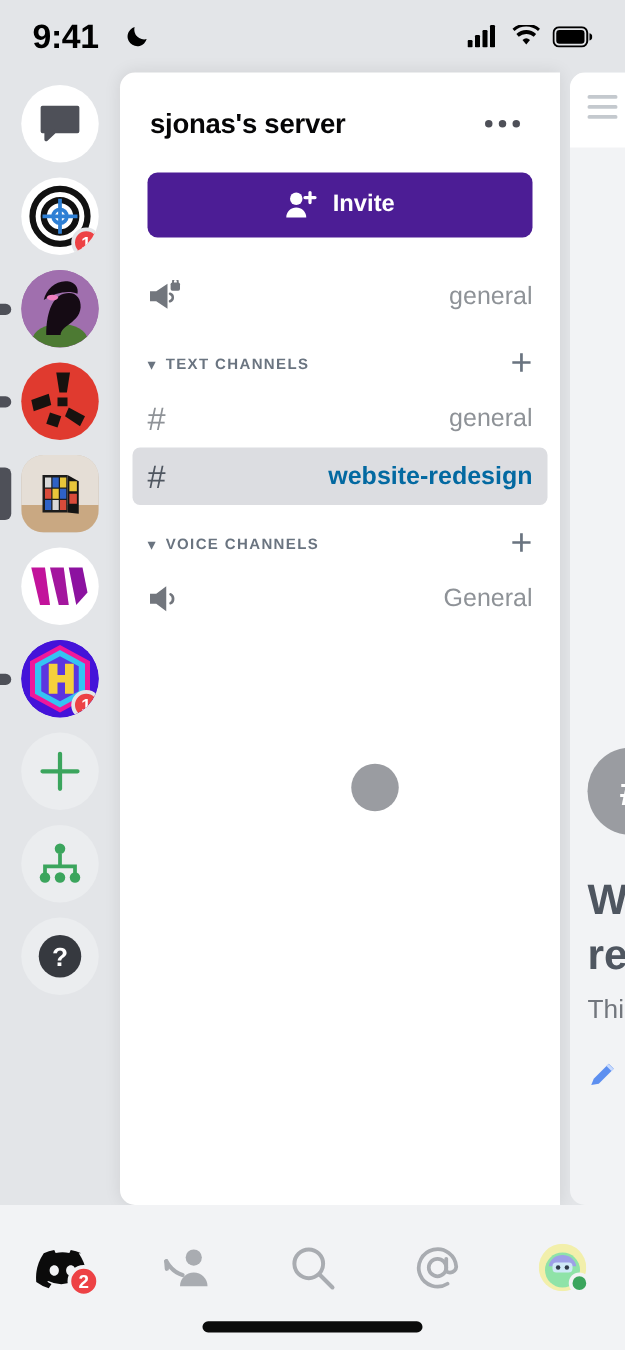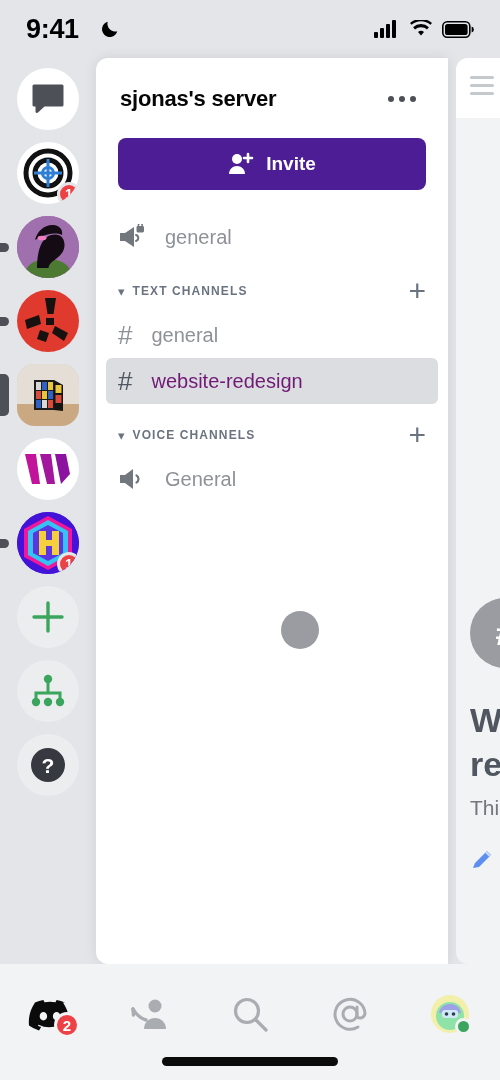--- a/index.html
+++ b/index.html
@@ -65,27 +65,27 @@
   .dots i { width: 6px; height: 6px; border-radius: 3px; background: #4e5058; display: block; }
 
   .invite-btn {
     margin: 26px 22px 0 22px; height: 52px; border-radius: 8px;
     background: #4c1d95; color: #fff;
     display: flex; align-items: center; justify-content: center; gap: 12px;
     font-size: 19px; font-weight: 700;
   }
 
   .chan-row {
-    display: flex; align-items: center; gap: 19px;
-    height: 46px; margin: 0 10px; padding: 0 12px; border-radius: 6px;
+    display: flex; align-items: center; gap: 32px;
+    height: 46px; margin: 0 10px; padding: 0 12px; border-radius: 6px; justify-content: space-between;
   }
   .chan-row.first { margin-top: 24px; }
   .chan-row.selected { background: #dcdde1; }
   .chan-label { font-size: 20px; color: #8e9297; }
-  .chan-row.selected .chan-label { color: #701a75; font-weight: 400; }
+  .chan-row.selected .chan-label { color: #0369a1; font-weight: 700; }
   .hash { font-size: 26px; color: #8e9297; font-weight: 400; line-height: 1; }
   .chan-row.selected .hash { color: #4f5660; }
 
   .cat-row {
     display: flex; align-items: center; justify-content: space-between;
     margin: 16px 22px 6px 22px;
   }
   .cat-left { display: flex; align-items: center; gap: 8px; }
   .cat-title { font-size: 12px; font-weight: 700; letter-spacing: 1.1px; color: #6a7480; }
   .chev { color: #6a7480; font-size: 13px; line-height: 1; }

